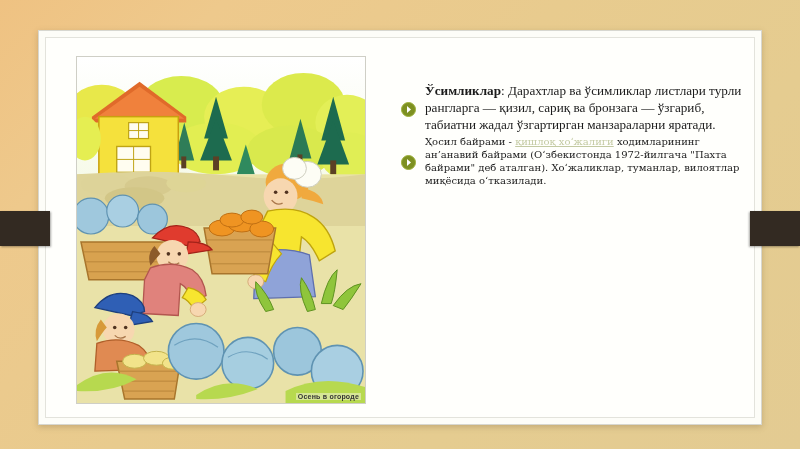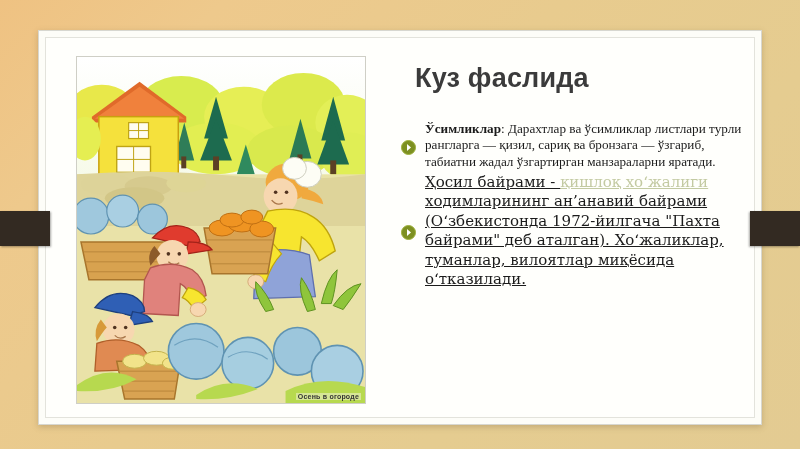--- a/index.html
+++ b/index.html
@@ -111,21 +111,21 @@
     position: relative;
   }
   .bullet-marker svg { display: block; }
 
   .bullet-text {
     font-size: 13.2px;
     line-height: 1.27;
     color: #1b1b1b;
   }
   .bullet-text.serif { font-family: "Liberation Serif", serif; }
-  .bullet-text.sans  { font-family: "DejaVu Serif", serif; font-size: 15px; line-height: 1.30; text-decoration: underline; }
+  .bullet-text.sans  { font-family: "DejaVu Serif", serif; font-size: 10px; line-height: 1.30; }
 
   .bold-lead { font-weight: bold; }
 
   .faded-link {
     color: #b9c193;
     text-decoration: underline;
     text-decoration-color: #b9c193;
     opacity: .85;
   }
 </style>
@@ -319,21 +319,20 @@
           <path d="M0 330 q30 -22 60 -6 q-26 14 -60 12 Z"></path>
           <path d="M120 340 q30 -20 62 -6 q-30 12 -62 10 Z"></path>
           <path d="M210 336 q36 -18 80 -4 l0 18 l-80 0 Z"></path>
         </g>
       </svg>
       <div class="illo-caption">Осень в огороде</div>
     </div>
 
     <div class="content-col">
 
-      <h1 class="slide-title">Куз фаслида</h1>
 
       <ul class="bullet-list">
 
         <li class="bullet-item">
           <span class="bullet-marker">
             <svg width="15" height="15" viewBox="0 0 15 15">
               <circle cx="7.5" cy="7.5" r="7" fill="#7d9021"></circle>
               <circle cx="7.5" cy="7.5" r="7" fill="none" stroke="#9db03a" stroke-width="1"></circle>
               <path d="M6 4 L10 7.5 L6 11 Z" fill="#ffffff"></path>
             </svg>

